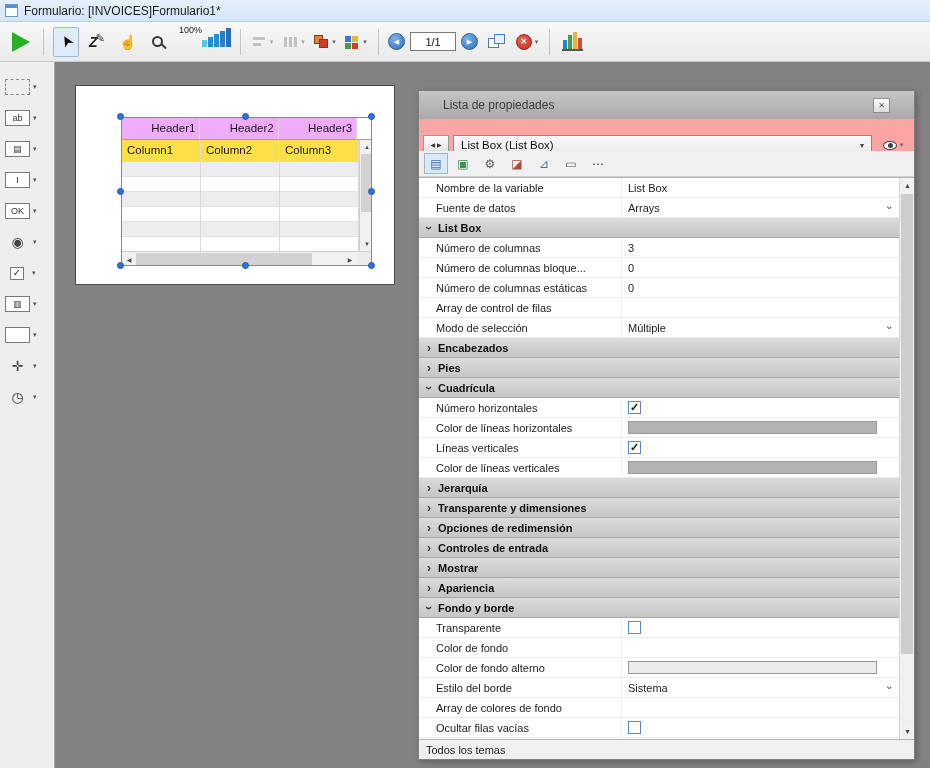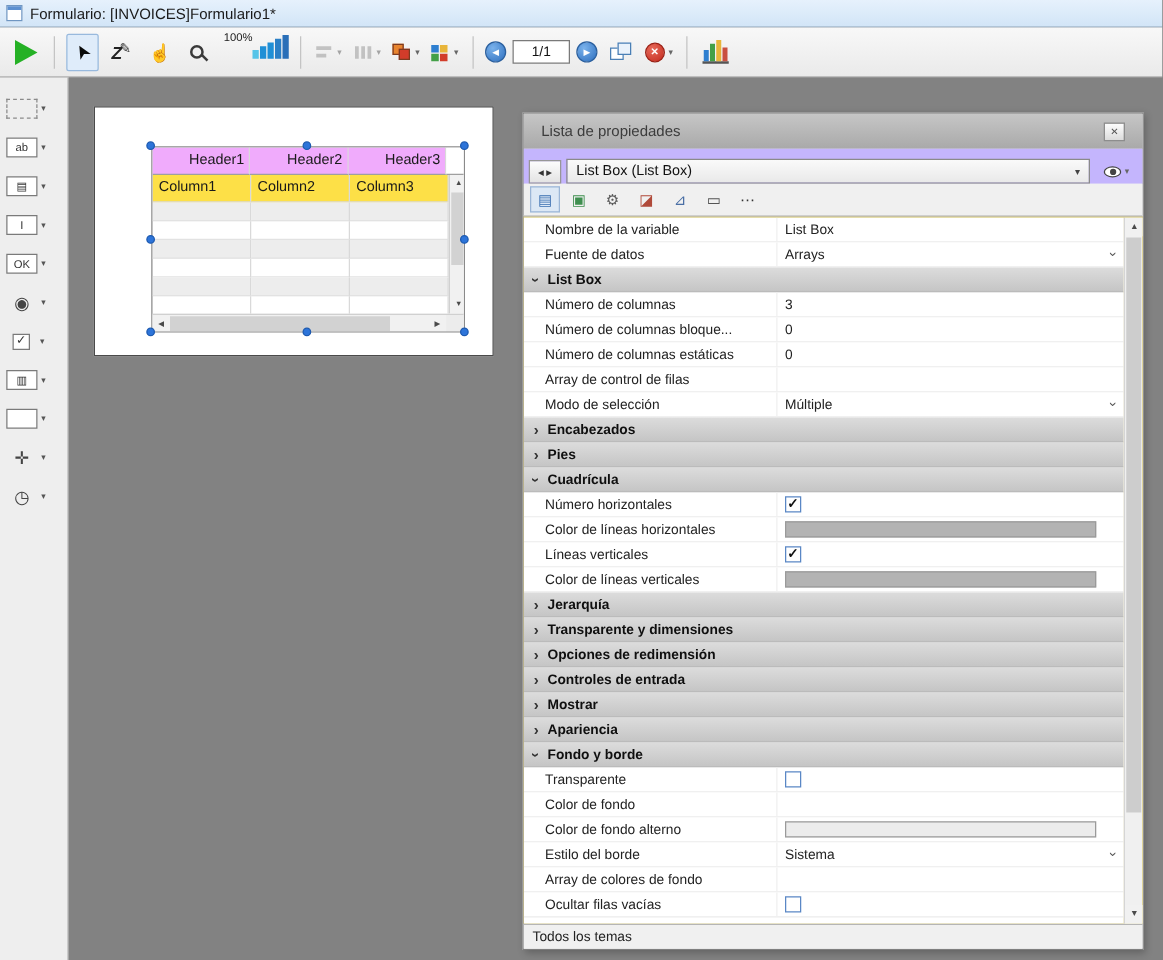--- a/index.html
+++ b/index.html
@@ -112,24 +112,24 @@
   .sb-corner{width:14px;height:14px;background:#ececec;flex:none}
   .handle{position:absolute;width:7px;height:7px;border-radius:50%;background:#2d74d9;border:1px solid #1d5ab0;z-index:5}
   .h-tl{left:41px;top:27px}.h-tm{left:166px;top:27px}.h-tr{left:292px;top:27px}
   .h-ml{left:41px;top:102px}.h-mr{left:292px;top:102px}
   .h-bl{left:41px;top:176px}.h-bm{left:166px;top:176px}.h-br{left:292px;top:176px}
 
   
   .prop-panel{position:absolute;left:363px;top:28px;width:497px;height:670px;background:#f0f0f0;
     border:1px solid #7f7f7f;display:flex;flex-direction:column;box-shadow:2px 2px 6px rgba(0,0,0,.25)}
   .pp-titlebar{height:28px;flex:none;background:linear-gradient(#c6c6c6,#a9a9a9);
-    display:flex;align-items:center;padding:0 14px;font-size:12px;color:#3c3c3c}
+    display:flex;align-items:center;padding:0 24px;font-size:12px;color:#3c3c3c}
   .pp-close{margin-left:auto;width:17px;height:15px;background:linear-gradient(#fdfdfd,#dcdcdc);
     border:1px solid #8d8d8d;color:#555;font-size:8px;display:flex;align-items:center;justify-content:center}
-  .pp-selector{height:28px;flex:none;display:flex;align-items:flex-end;gap:4px;padding:0 4px;background:#c4b5fd}
+  .pp-selector{height:28px;flex:none;display:flex;align-items:flex-start;gap:4px;padding:16px 4px;background:#fca5a5}
   .pp-navbtn{width:26px;height:19px;flex:none;border:1px solid #979797;background:linear-gradient(#fdfdfd,#e3e3e3);
     font-size:6px;color:#333;display:flex;align-items:center;justify-content:center;gap:2px}
   .pp-combo{flex:1;height:20px;border:1px solid #8a8a8a;background:linear-gradient(#fafafa,#e9e9e9);
     display:flex;align-items:center;padding:0 7px;font-size:11.5px;color:#111}
   .pp-combo-chev{margin-left:auto;font-size:8px;color:#444}
   .pp-eye{width:34px;height:20px;flex:none;display:flex;align-items:center;justify-content:center;gap:2px;
     border:1px solid transparent}
   .eye-shape{width:14px;height:9px;border:1px solid #444;border-radius:50%;position:relative;background:#fff}
   .eye-shape::after{content:"";position:absolute;left:4px;top:1px;width:5px;height:5px;background:#444;border-radius:50%}
   .pp-tabs{height:26px;flex:none;display:flex;align-items:center;gap:3px;padding:0 5px;background:#f0f0f0;

